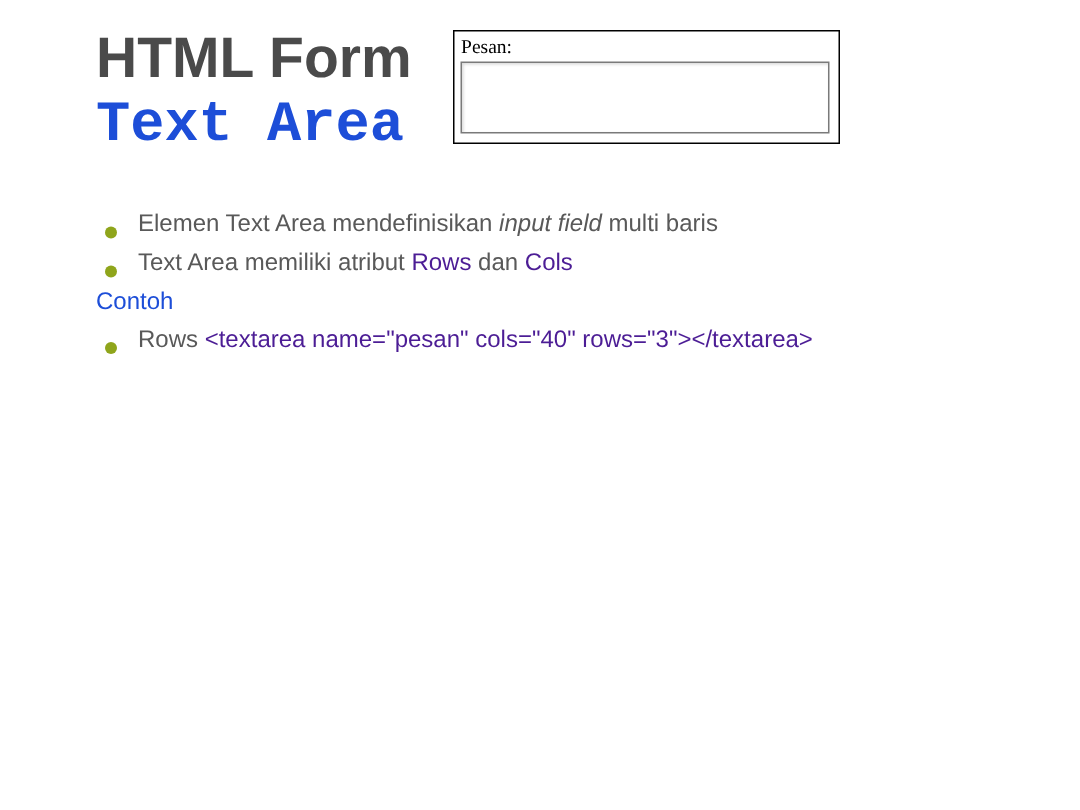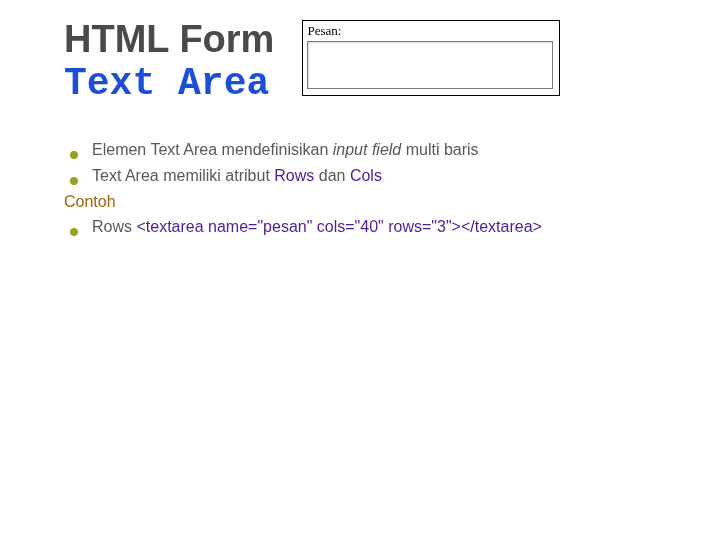--- a/index.html
+++ b/index.html
@@ -68,21 +68,21 @@
     top: 12px;
     width: 8px;
     height: 8px;
     border-radius: 50%;
     background: #8fa51b;
   }
   .italic { font-style: italic; }
   .kw { color: #4c1d95; }
   .contoh {
     margin: 4px 0 4px 0;
-    color: #a16207;
+    color: #1d4ed8;
   }
 </style>
 </head>
 <body>
 
 <div class="slide">
   <div class="title-block">
     <div class="title">
       <div>HTML Form</div>
       <div class="line2">Text Area</div>

